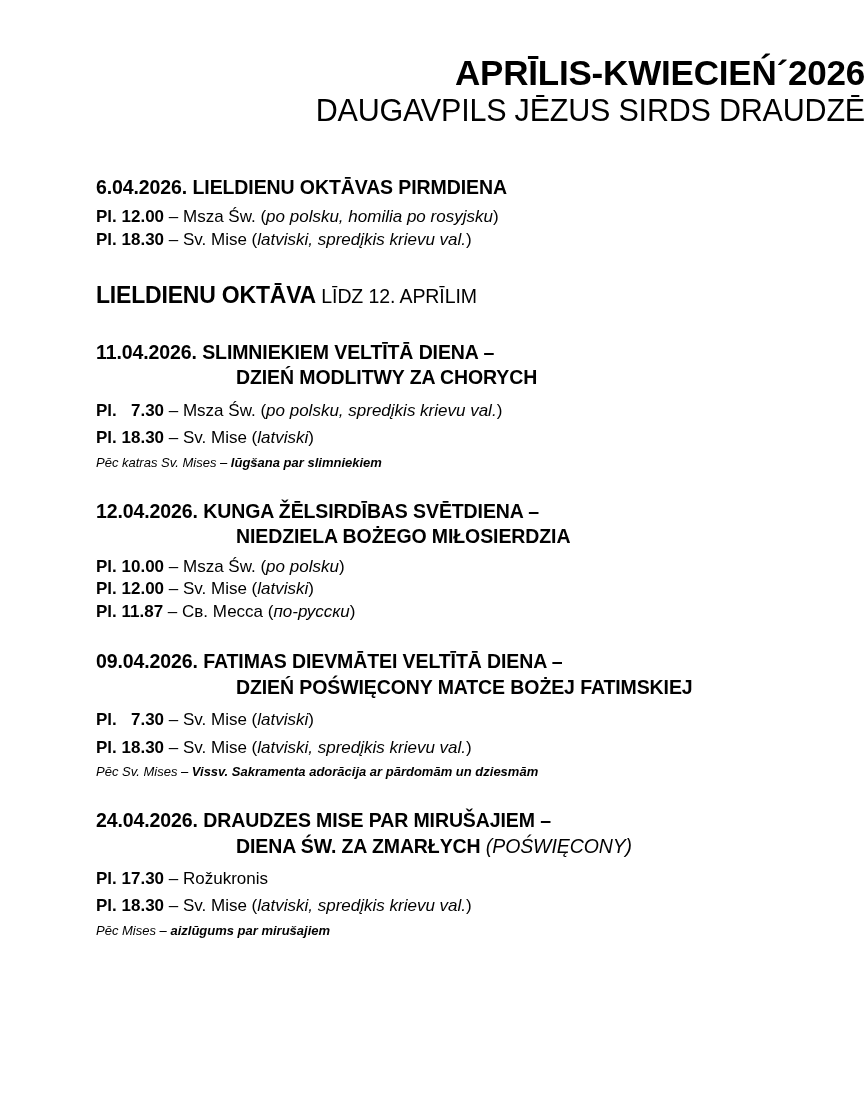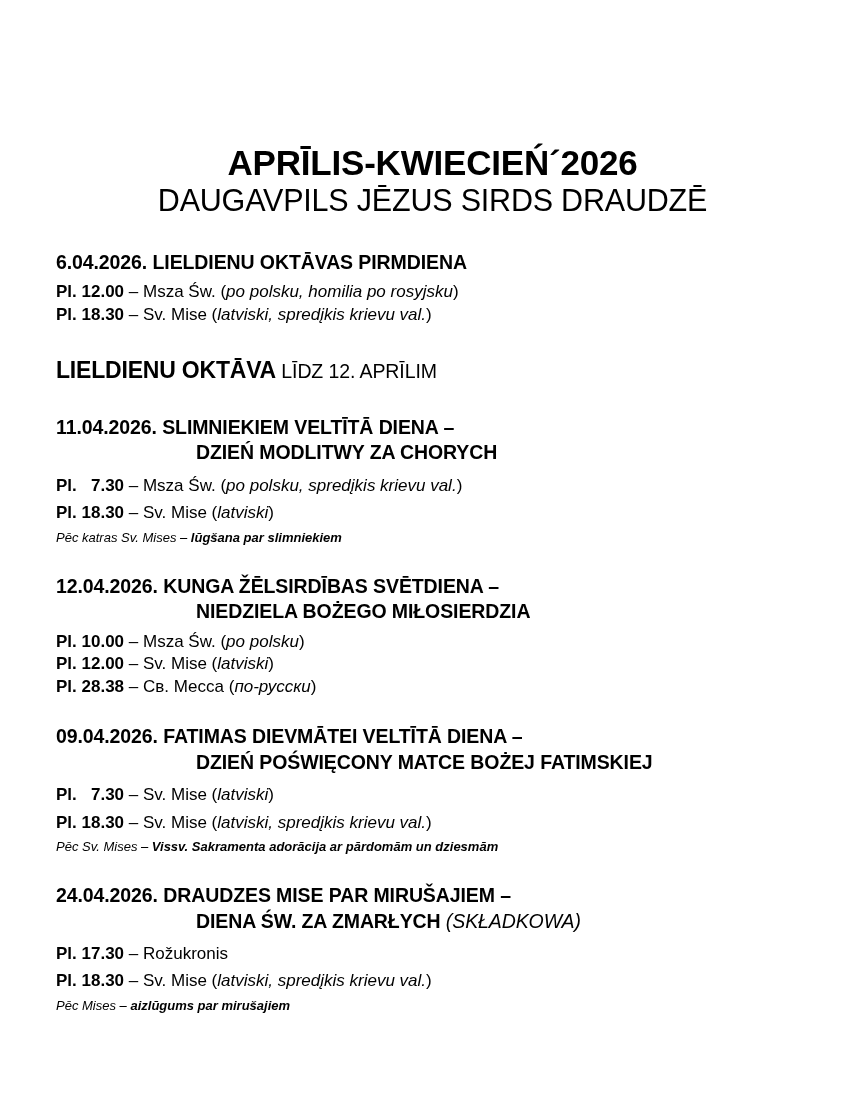--- a/index.html
+++ b/index.html
@@ -19,44 +19,43 @@
     position: relative;
     width: 865px;
     height: 1119px;
     box-sizing: border-box;
     padding: 0;
     overflow: hidden;
   }
 
   
   .title-block {
-    text-align: center;
-    padding-top: 108px;
-    margin-top: 36px;
+    text-align: right;
+    padding-top: 54px;
   }
   .title-main {
     font-size: 35px;
     font-weight: bold;
     letter-spacing: -0.2px;
     line-height: 1.08;
     white-space: pre;
   }
   .title-sub {
     font-size: 30.5px;
     font-weight: normal;
     letter-spacing: -0.2px;
     line-height: 1.18;
     margin-top: 1px;
     white-space: pre;
   }
 
   
   .content {
-    margin-top: 31px;
-    padding-left: 56px;
+    margin-top: 46px;
+    padding-left: 96px;
     padding-right: 18px;
   }
 
   .entry {
     margin-bottom: 0;
   }
   .entry + .entry {
     margin-top: 26px;
   }
 
@@ -171,33 +170,33 @@
             <div class="detail-line"><span class="time">Pl.   7.30</span><span class="dash"> – </span><span class="plain">Msza Św. (</span><span class="ital">po polsku, spredįkis krievu val.</span><span class="plain">)</span></div>
             <div class="detail-line"><span class="time">Pl. 18.30</span><span class="dash"> – </span><span class="plain">Sv. Mise (</span><span class="ital">latviski</span><span class="plain">)</span></div>
           </div>
           <div class="note-line"><span class="note-lead">Pēc katras Sv. Mises – </span><span class="note-strong">lūgšana par slimniekiem</span></div>
         </div>
         <div class="entry">
           <div class="entry-heading"><span class="date">12.04.2026.</span> <span class="head-title">KUNGA ŽĒLSIRDĪBAS SVĒTDIENA –</span><span class="head-line2"><span class="head-title">NIEDZIELA BOŻEGO MIŁOSIERDZIA</span></span></div>
           <div class="details">
             <div class="detail-line"><span class="time">Pl. 10.00</span><span class="dash"> – </span><span class="plain">Msza Św. (</span><span class="ital">po polsku</span><span class="plain">)</span></div>
             <div class="detail-line"><span class="time">Pl. 12.00</span><span class="dash"> – </span><span class="plain">Sv. Mise (</span><span class="ital">latviski</span><span class="plain">)</span></div>
-            <div class="detail-line"><span class="time">Pl. 28.38</span><span class="dash"> – </span><span class="plain">Св. Месса (</span><span class="ital">по-русски</span><span class="plain">)</span></div>
+            <div class="detail-line"><span class="time">Pl. 11.87</span><span class="dash"> – </span><span class="plain">Св. Месса (</span><span class="ital">по-русски</span><span class="plain">)</span></div>
           </div>
         </div>
         <div class="entry">
           <div class="entry-heading"><span class="date">09.04.2026.</span> <span class="head-title">FATIMAS DIEVMĀTEI VELTĪTĀ DIENA –</span><span class="head-line2"><span class="head-title">DZIEŃ POŚWIĘCONY MATCE BOŻEJ FATIMSKIEJ</span></span></div>
           <div class="details loose">
             <div class="detail-line"><span class="time">Pl.   7.30</span><span class="dash"> – </span><span class="plain">Sv. Mise (</span><span class="ital">latviski</span><span class="plain">)</span></div>
             <div class="detail-line"><span class="time">Pl. 18.30</span><span class="dash"> – </span><span class="plain">Sv. Mise (</span><span class="ital">latviski, spredįkis krievu val.</span><span class="plain">)</span></div>
           </div>
           <div class="note-line"><span class="note-lead">Pēc Sv. Mises – </span><span class="note-strong">Vissv. Sakramenta adorācija ar pārdomām un dziesmām</span></div>
         </div>
         <div class="entry">
-          <div class="entry-heading"><span class="date">24.04.2026.</span> <span class="head-title">DRAUDZES MISE PAR MIRUŠAJIEM –</span><span class="head-line2"><span class="head-title">DIENA ŚW. ZA ZMARŁYCH </span><span class="paren-note">(SKŁADKOWA)</span></span></div>
+          <div class="entry-heading"><span class="date">24.04.2026.</span> <span class="head-title">DRAUDZES MISE PAR MIRUŠAJIEM –</span><span class="head-line2"><span class="head-title">DIENA ŚW. ZA ZMARŁYCH </span><span class="paren-note">(POŚWIĘCONY)</span></span></div>
           <div class="details loose">
             <div class="detail-line"><span class="time">Pl. 17.30</span><span class="dash"> – </span><span class="plain">Rožukronis</span></div>
             <div class="detail-line"><span class="time">Pl. 18.30</span><span class="dash"> – </span><span class="plain">Sv. Mise (</span><span class="ital">latviski, spredįkis krievu val.</span><span class="plain">)</span></div>
           </div>
           <div class="note-line"><span class="note-lead">Pēc Mises – </span><span class="note-strong">aizlūgums par mirušajiem</span></div>
         </div>
       </div>
   </div>
 
 </div>

